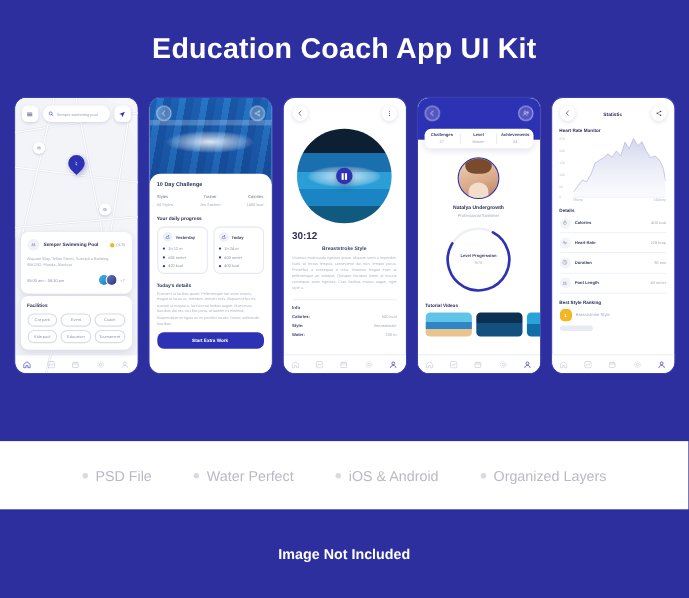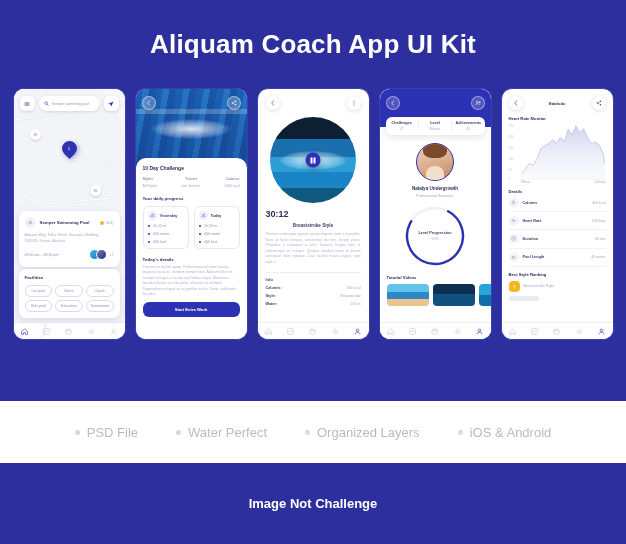--- a/index.html
+++ b/index.html
@@ -286,21 +286,21 @@
   .footer {
     position: absolute; left: 0; right: 0; top: 463px; bottom: 0;
     display: flex; align-items: center; justify-content: center;
   }
   .ftitle { color: #fff; font-size: 13px; font-weight: bold; }
 </style>
 </head>
 <body>
 
 <div class="hero">
-  <div class="hero-title">Aliquam Coach App UI Kit</div>
+  <div class="hero-title">Education Coach App UI Kit</div>
 </div>
 
 <div class="phones">
 
   <div class="phone">
     <div class="screen">
       <div class="map">
         <div class="road" style="left:-4px;top:22px;width:120px;height:1.2px;transform:rotate(-9deg)"></div>
         <div class="road" style="left:-4px;top:70px;width:130px;height:1.2px;transform:rotate(7deg)"></div>
         <div class="road" style="left:20px;top:-6px;width:1.2px;height:140px;transform:rotate(13deg)"></div>
@@ -818,23 +818,23 @@
   <div class="feat">
     <span class="fdot"></span>
     <span class="ftxt">PSD File</span>
   </div>
   <div class="feat">
     <span class="fdot"></span>
     <span class="ftxt">Water Perfect</span>
   </div>
   <div class="feat">
     <span class="fdot"></span>
-    <span class="ftxt">Organized Layers</span>
+    <span class="ftxt">iOS &amp; Android</span>
   </div>
   <div class="feat">
     <span class="fdot"></span>
-    <span class="ftxt">iOS &amp; Android</span>
+    <span class="ftxt">Organized Layers</span>
   </div>
 </div>
 
 <div class="footer">
-  <div class="ftitle">Image Not Challenge</div>
+  <div class="ftitle">Image Not Included</div>
 </div>
 
 </body></html>

